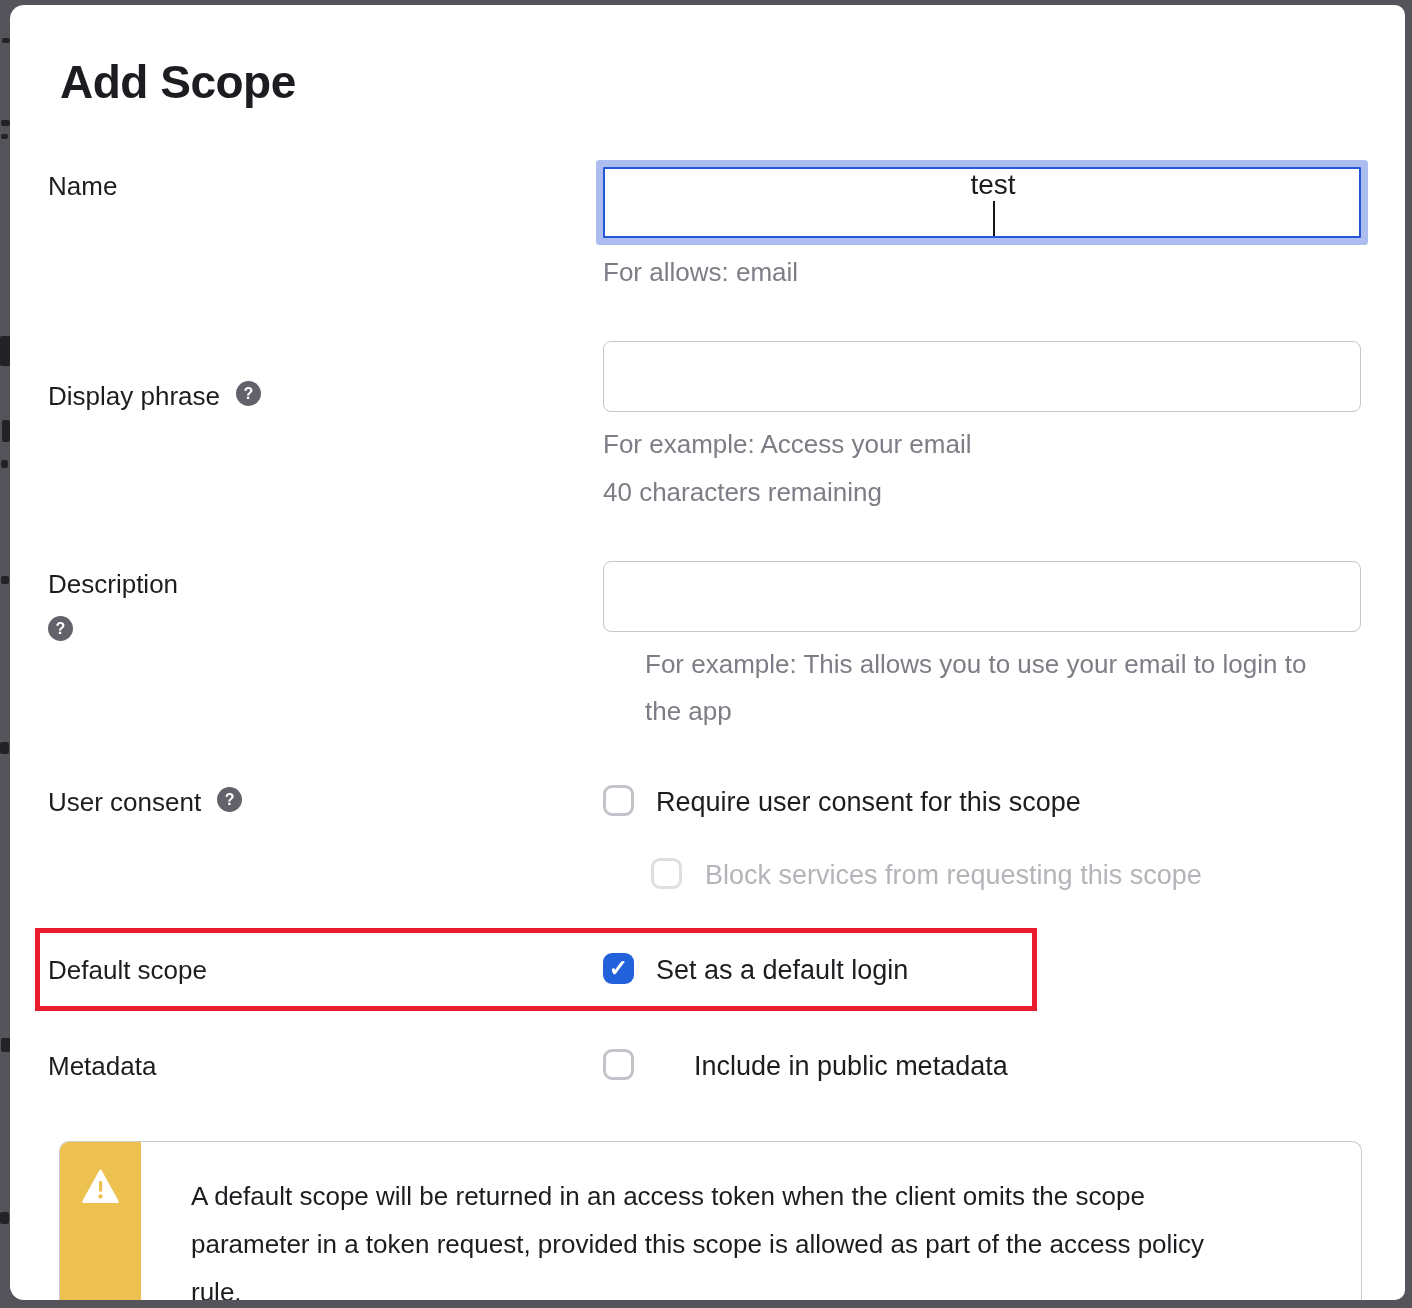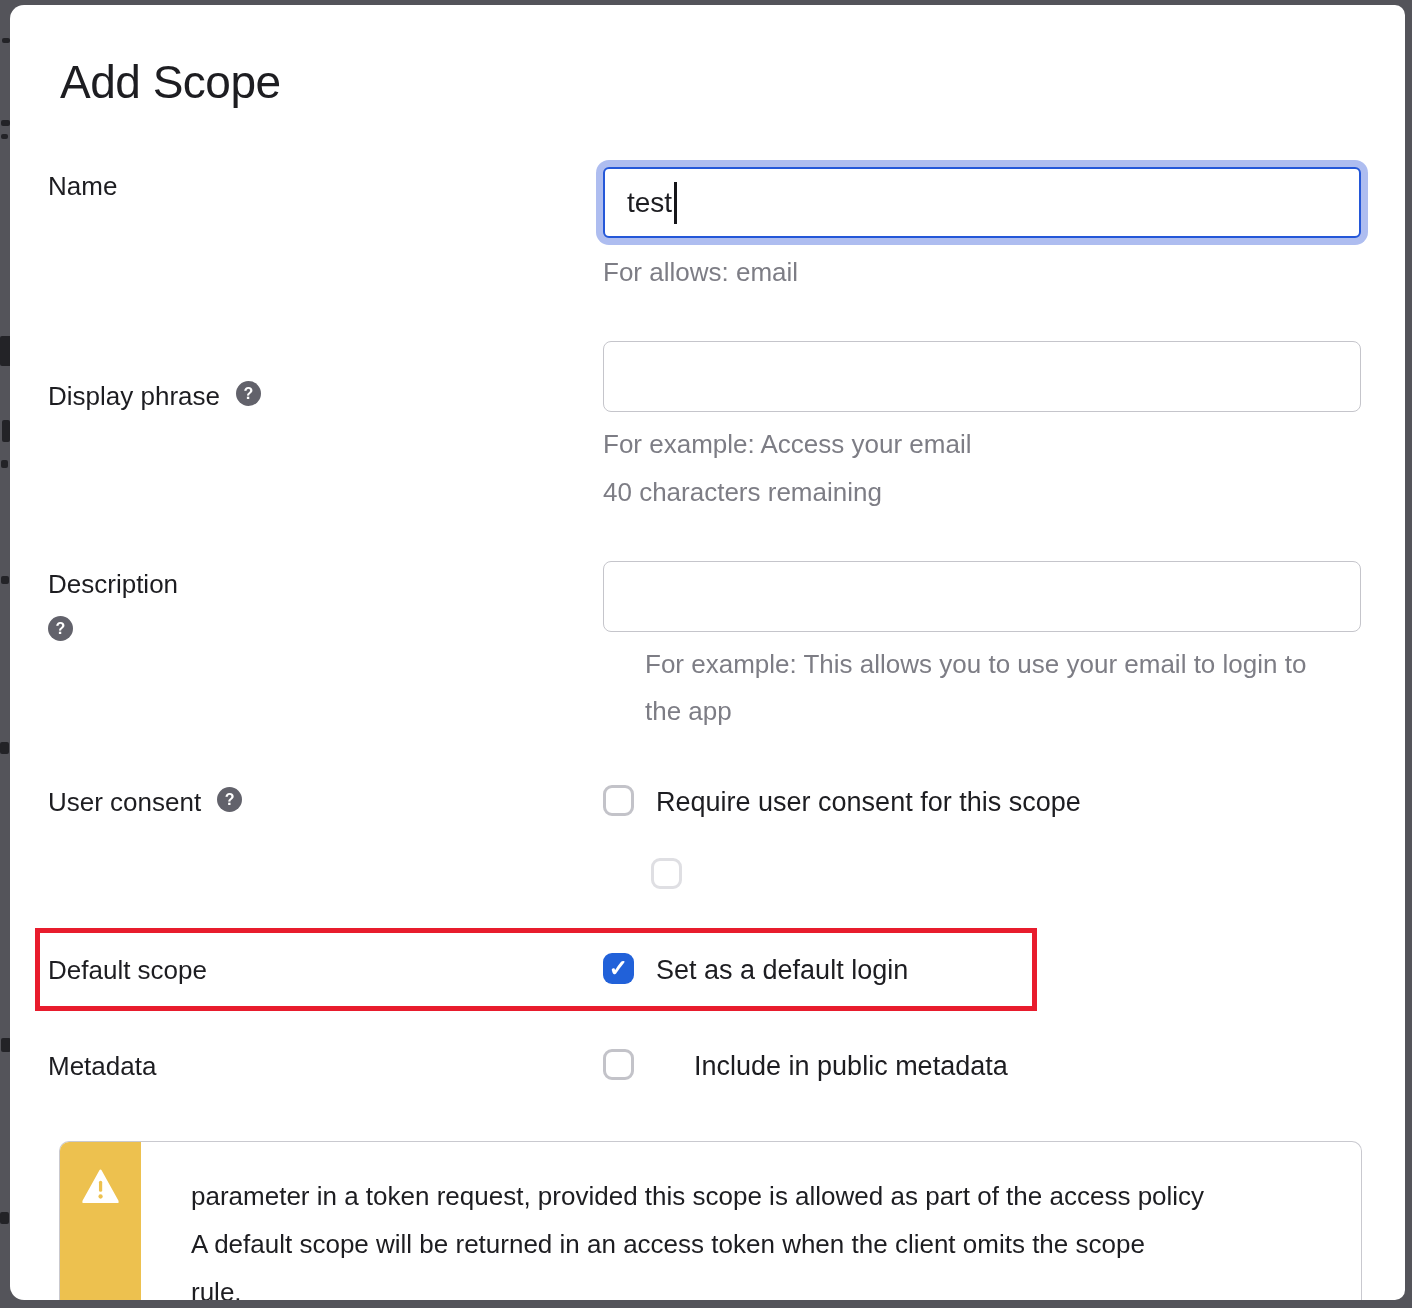--- a/index.html
+++ b/index.html
@@ -15,21 +15,21 @@
 
   .modal {
     position:absolute; left:10px; top:5px;
     width:1395px; height:1295px;
     background:#ffffff;
     border-radius:14px 10px 10px 14px;
     overflow:hidden;
   }
   .dialog-title {
     position:absolute; left:50px; top:50px;
-    font-size:46px; font-weight:400; letter-spacing:-0.5px; color:#1d1d21;
+    font-size:46px; font-weight:700; letter-spacing:-0.5px; color:#1d1d21;
   }
   .field-label {
     position:absolute; left:38px;
     font-size:26px; color:#1d1d21;
     display:flex; align-items:flex-start; gap:16px;
   }
   .help-icon {
     width:25px; height:25px; border-radius:50%;
     background:#62626b; color:#ffffff;
     font-size:16px; font-weight:700;
@@ -37,22 +37,23 @@
     cursor:pointer;
   }
   .text-input {
     position:absolute; left:593px; width:758px; height:71px;
     background:#ffffff;
     border:1.5px solid #c5c5cb; border-radius:8px;
     display:flex; align-items:center; padding-left:22px;
     font-size:28px; color:#1d1d21;
   }
   .text-input.focused {
-    border:2.5px solid #2457d8; border-radius:6px;
+    border:2.5px solid #2457d8; border-radius:1px;
     box-shadow:0 0 0 7px #aebdf0;
+    flex-direction:column;
   }
   .caret { width:2.5px; height:42px; background:#16161a; margin-left:2px; }
   .helper {
     position:absolute; left:593px;
     font-size:26px; color:#7d7d85; line-height:47px;
   }
   .checkbox {
     position:absolute; width:31px; height:31px;
     background:#ffffff; border:3px solid #c3c3c9; border-radius:9px;
     cursor:pointer;
@@ -139,20 +140,21 @@
   </div>
 
   <div class="field-label" style="top:782px;">
     <span>User consent</span>
     <span class="help-icon">?</span>
   </div>
   <div class="checkbox" style="left:593px;top:780px;"></div>
   <div class="cb-label" style="left:646px;top:782px;">Require user consent for this scope</div>
 
   <div class="checkbox disabled" style="left:641px;top:853px;"></div>
+  <div class="cb-label disabled" style="left:695px;top:855px;">Block services from requesting this scope</div>
 
   <div class="field-label" style="top:950px;">
     <span>Default scope</span>
   </div>
   <div class="checkbox checked" style="left:593px;top:948px;">
     <span>✓</span>
   </div>
   <div class="cb-label" style="left:646px;top:950px;">Set as a default login</div>
   <div class="annotation-rect"></div>
 
@@ -164,19 +166,19 @@
 
   <div class="warning-box">
     <div class="warning-accent">
       <svg class="warning-icon" width="37" height="34" viewBox="0 0 24 22">
         <path d="M12 1.2 L22.8 20.6 a1.4 1.4 0 0 1 -1.2 2 H2.4 a1.4 1.4 0 0 1 -1.2 -2 Z" fill="#ffffff" stroke="#ffffff" stroke-width="1.6" stroke-linejoin="round"></path>
         <rect x="11" y="7.6" width="2.1" height="7.2" rx="1" fill="#edc14f"></rect>
         <circle cx="12.05" cy="17.8" r="1.4" fill="#edc14f"></circle>
       </svg>
     </div>
     <div class="warning-text">
+      <span style="display:block;">A default scope will be returned in an access token when the client omits the scope</span>
       <span style="display:block;">parameter in a token request, provided this scope is allowed as part of the access policy</span>
-      <span style="display:block;">A default scope will be returned in an access token when the client omits the scope</span>
       <span style="display:block;">rule.</span>
     </div>
   </div>
 
 </div>
 
 </body></html>

